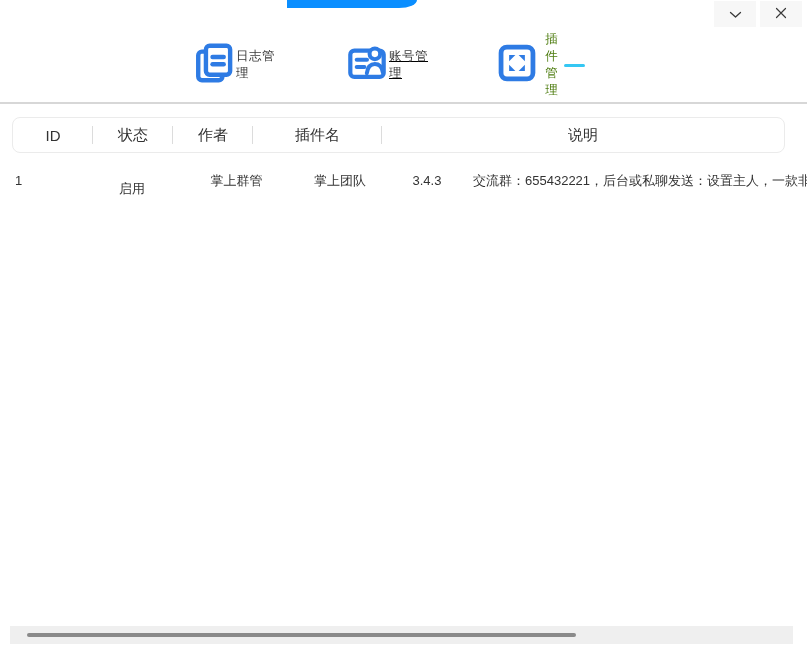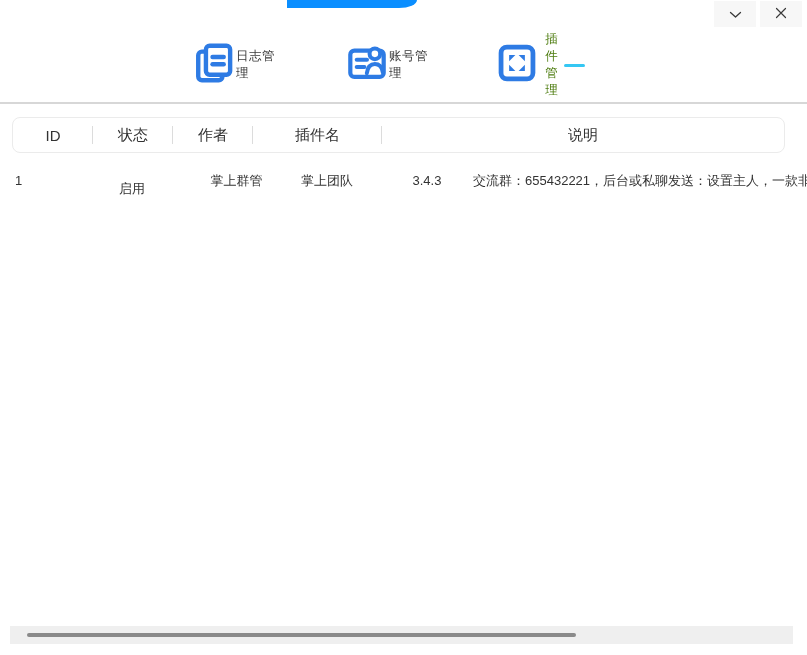--- a/index.html
+++ b/index.html
@@ -35,21 +35,21 @@
   .tab .icon-wrap{width:46px;height:46px;display:flex;align-items:center;justify-content:center;}
   .tab .tab-label{
     margin-top:3px;font-size:12.5px;color:#3b3b3b;letter-spacing:.5px;
   }
   .tab.active .tab-label{color:#4d7c0f;text-align:center;}
   .tab .underline{
     display:none;margin-top:4px;width:42px;height:3px;border-radius:2px;background:#35c7f3;
   }
   .tab.active .underline{display:block;}
   .tab-1{left:192px;}
-  .tab-2{left:345px;}
+  .tab-2{left:345px;text-decoration:underline;}
   .tab-3{left:495px;}
   
   .tab-divider{
     position:absolute;left:0;top:102px;width:807px;height:2px;background:#d7d7d7;
   }
   
   .table-header{
     position:absolute;left:12px;top:117px;width:773px;height:36px;
     border:1px solid #ebebeb;border-radius:8px;
     background:#ffffff;
@@ -71,21 +71,21 @@
   .th-desc{flex:1;}
   
   .table-row{
     position:absolute;left:0;top:168px;width:807px;height:26px;
     font-size:13px;color:#333333;
   }
   .td{position:absolute;top:0;height:26px;line-height:26px;}
   .td-id{left:15px;}
   .td-status{left:92px;width:80px;text-align:center;margin-top:8px;}
   .td-name{left:172px;width:129px;text-align:center;}
-  .td-author{left:301px;width:80px;text-align:left;}
+  .td-author{left:286px;width:80px;text-align:right;}
   .td-version{left:381px;width:92px;text-align:center;}
   .td-desc{left:473px;white-space:nowrap;}
   
   .hscroll-track{
     position:absolute;left:10px;top:626px;width:783px;height:18px;
     background:#efefef;
   }
   .hscroll-thumb{
     position:absolute;left:17px;top:7px;width:549px;height:4px;
     background:#8a8a8a;border-radius:2px;

